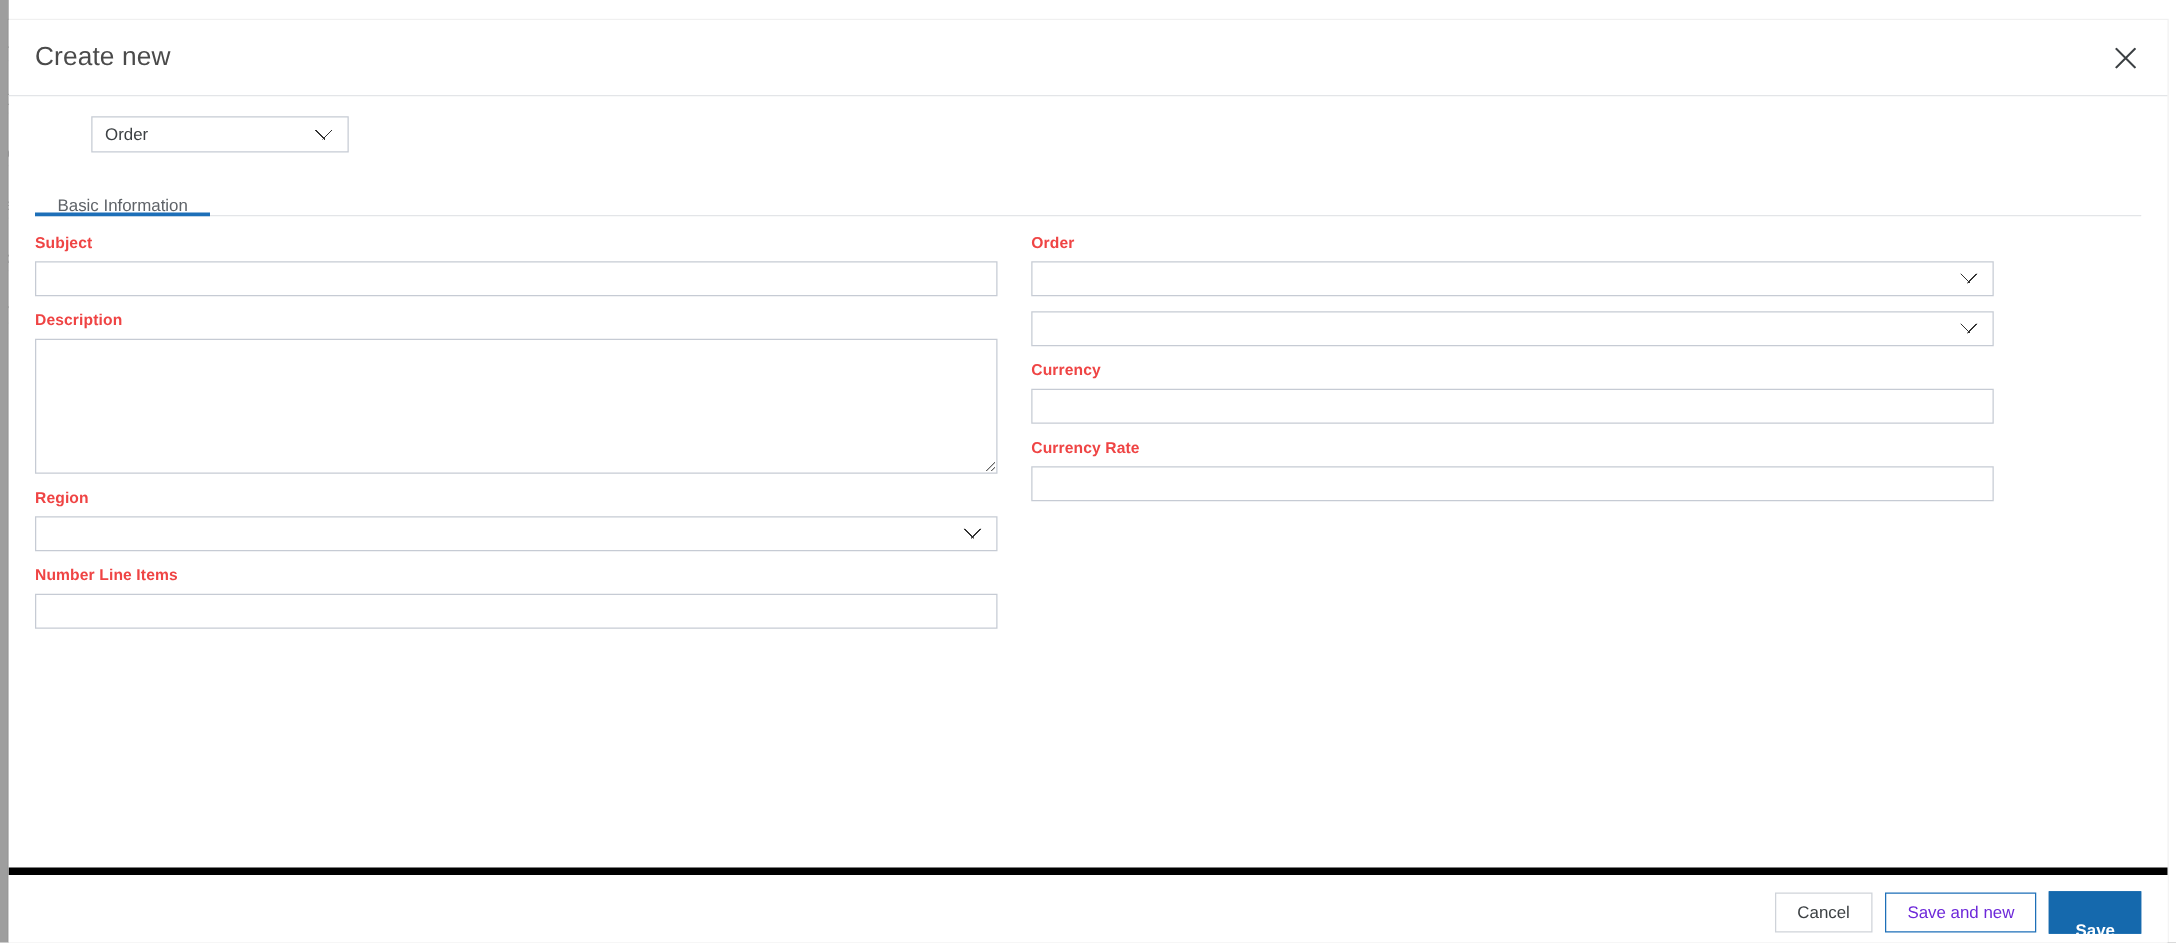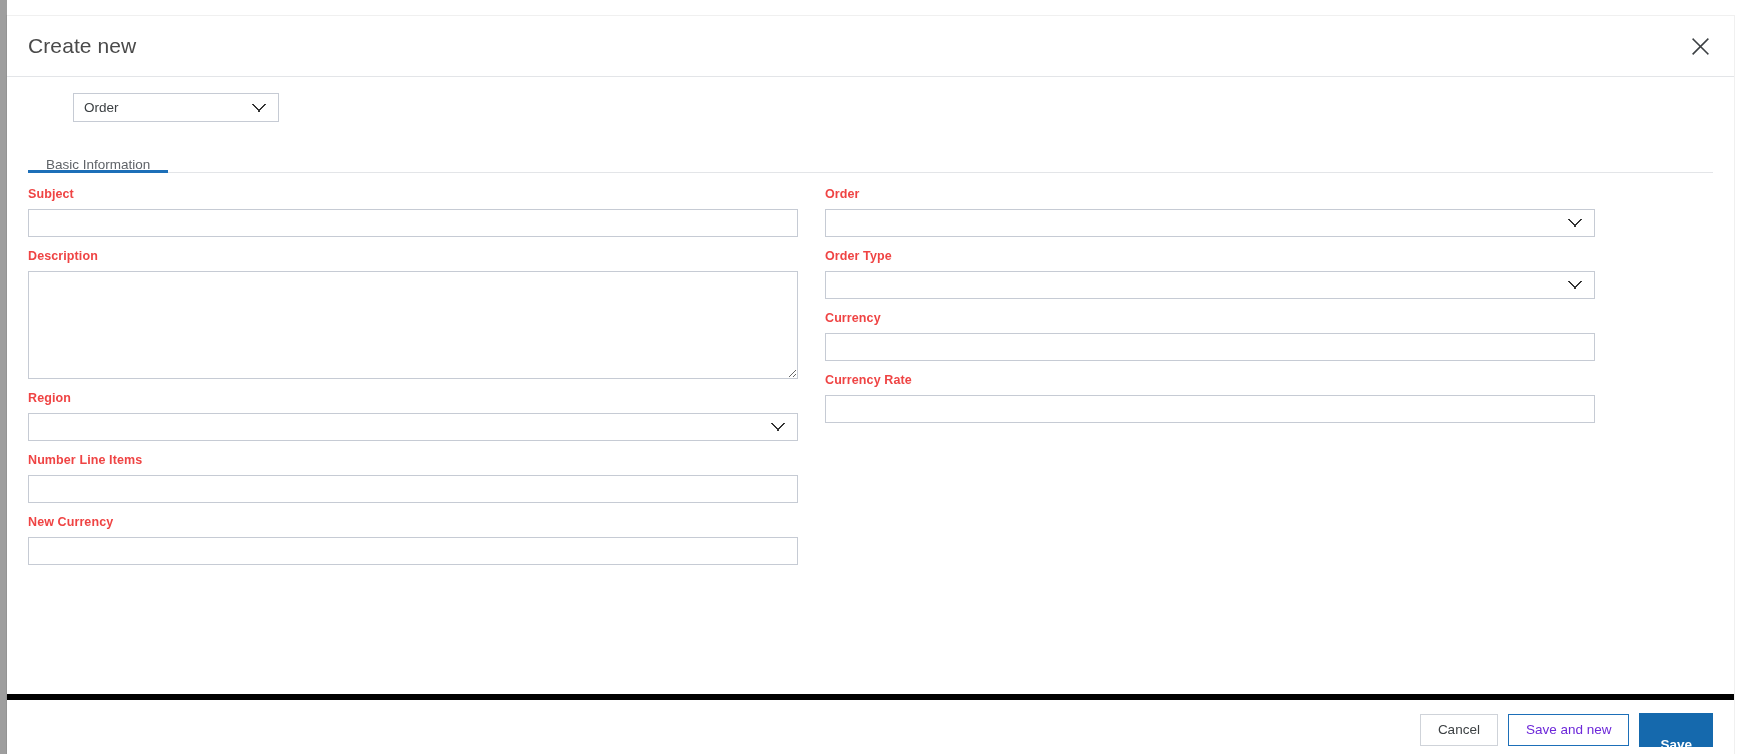--- a/index.html
+++ b/index.html
@@ -269,26 +269,25 @@
 
     <div id="form">
       <div class="col" id="left-col">
           <div class="field"><label class="field-label">Subject</label><input type="text" class="ctl" style=""></div>
           <div class="field">
             <label class="field-label">Description</label>
             <textarea class="ctl" style=""></textarea>
           </div>
           <div class="field"><label class="field-label">Region</label><select class="ctl"><option></option></select></div>
           <div class="field"><label class="field-label">Number Line Items</label><input type="text" class="ctl" style=""></div>
-          <div class="field"><label class="field-label">New Currency</label><input type="text" class="ctl" style=""></div>
         </div>
       <div class="spacer"></div>
       <div class="col" id="right-col">
           <div class="field"><label class="field-label">Order</label><select class="ctl"><option></option></select></div>
-          <div class="field"><label class="field-label">Order Type</label><select class="ctl"><option></option></select></div>
+          <div class="field"><select class="ctl"><option></option></select></div>
           <div class="field"><label class="field-label">Currency</label><input type="text" class="ctl" style=""></div>
           <div class="field"><label class="field-label">Currency Rate</label><input type="text" class="ctl" style=""></div>
         </div>
     </div>
 
   </div>
 
   <div id="modal-footer">
     <button class="btn btn-cancel">Cancel</button>
     <button class="btn btn-secondary">Save and new</button>

